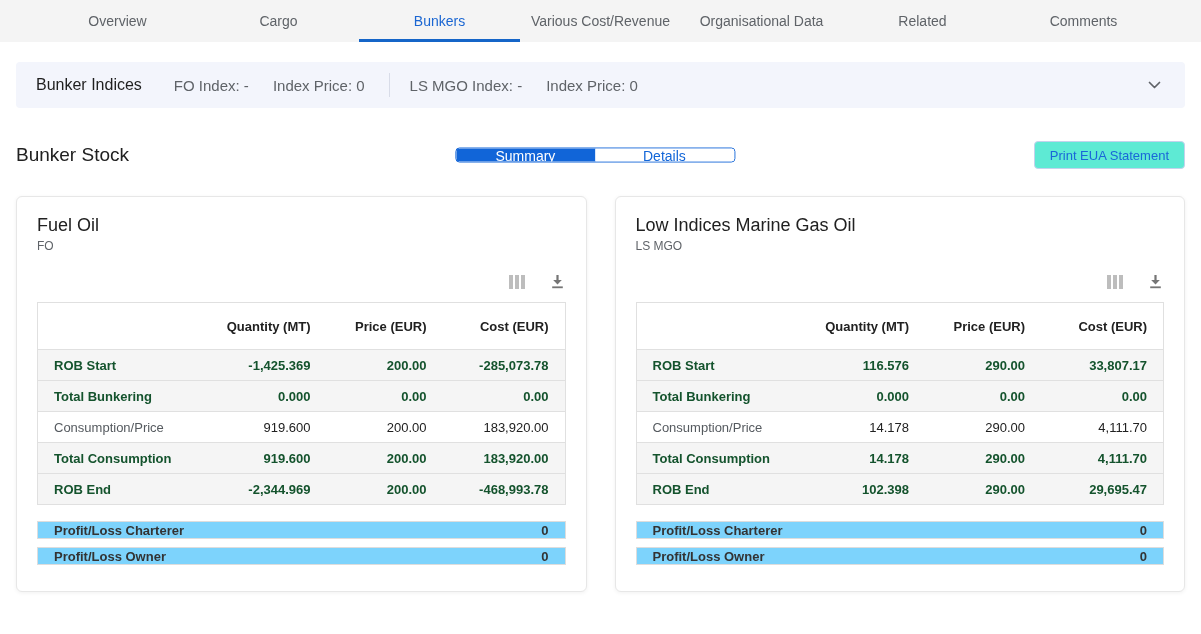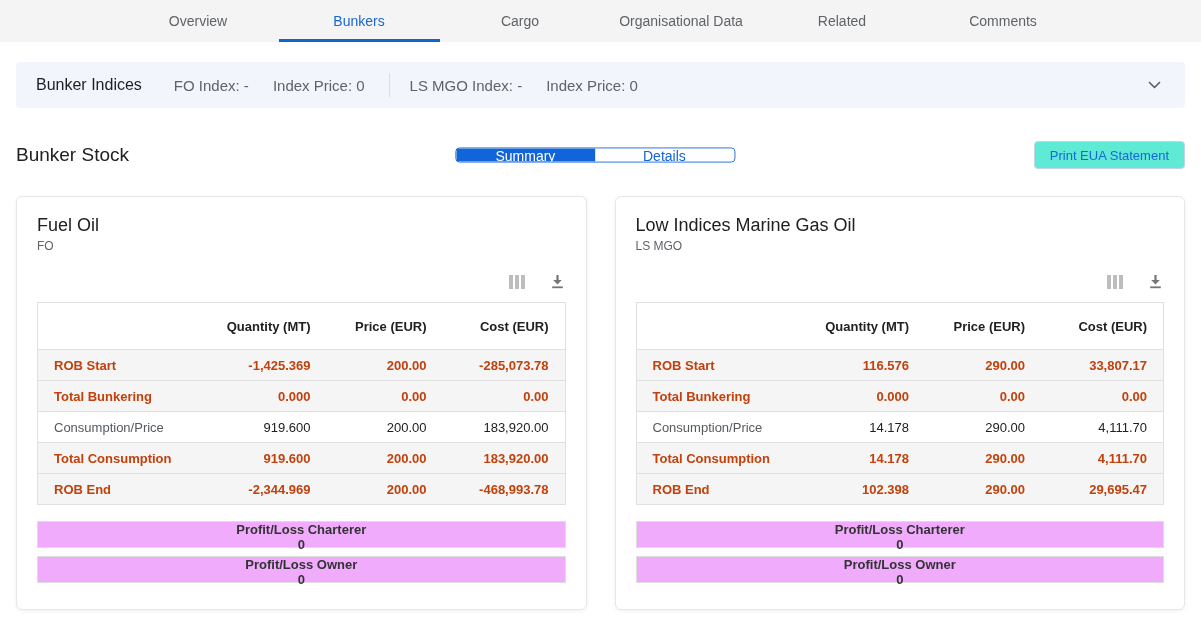--- a/index.html
+++ b/index.html
@@ -45,37 +45,38 @@
   .dl-icon { cursor:pointer; display:flex; }
 
   
   .btable { border:1px solid #e0e0e0; }
   .trow { display:grid; grid-template-columns:1fr 130px 116px 122px; align-items:center;
     padding:0 16px 0 16px; font-size:13px; }
   .trow .c { text-align:right; }
   .trow .l { text-align:left; }
   .thead { height:46px; font-weight:700; color:#212121; background:#ffffff; }
   .tbody-row { height:31px; border-top:1px solid #e0e0e0; }
-  .tbody-row.bold { background:#f5f5f5; font-weight:700; color:#c2410c; }
+  .tbody-row.bold { background:#f5f5f5; font-weight:700; color:#14532d; }
   .tbody-row.plain { background:#ffffff; font-weight:400; color:#212121; }
   .tbody-row.plain .l { color:#555a5f; }
 
   
-  .pl-bar { margin-top:8px; height:27px; border:1px solid #dddddd; background:#f0abfc;
+  .pl-bar { margin-top:8px; height:18px; border:1px solid #dddddd; background:#7dd3fc;
     display:flex; align-items:center; justify-content:space-between; padding:0 16px;
-    font-size:13px; font-weight:700; color:#333333;flex-direction:column; }
+    font-size:13px; font-weight:700; color:#333333; }
   .pl-bar.first { margin-top:16px; }
 </style>
 </head>
 <body>
 
 <nav class="tabbar">
     <div class="tab">Overview</div>
+    <div class="tab">Cargo</div>
     <div class="tab active">Bunkers</div>
-    <div class="tab">Cargo</div>
+    <div class="tab">Various Cost/Revenue</div>
     <div class="tab">Organisational Data</div>
     <div class="tab">Related</div>
     <div class="tab">Comments</div>
   </nav>
 
 <div class="indices">
   <span class="indices-title">Bunker Indices</span>
   <span class="indices-item">FO Index: -</span>
   <span class="indices-item">Index Price: 0</span>
   <span class="indices-divider"></span>

